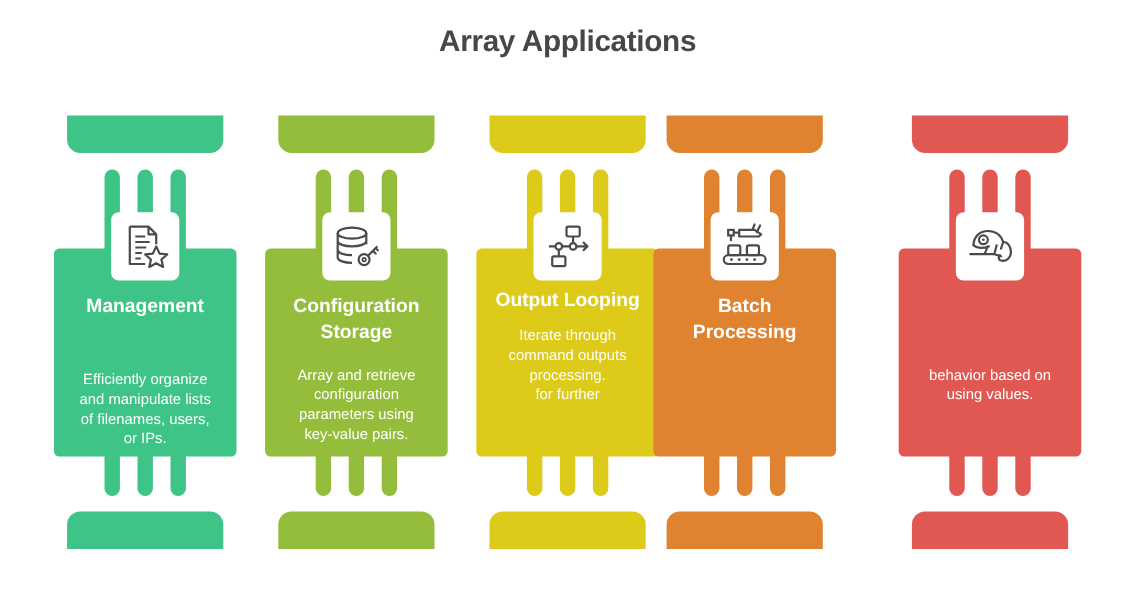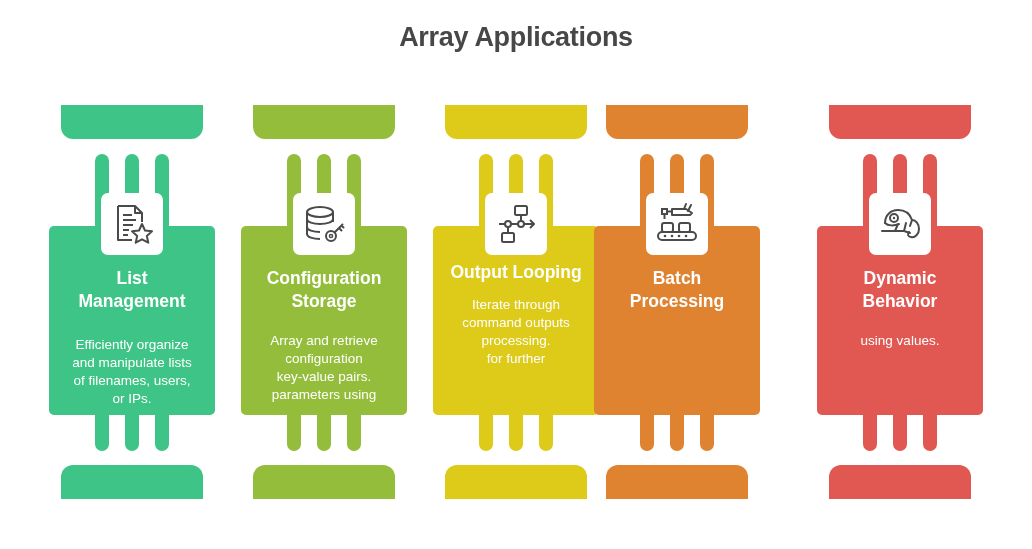--- a/index.html
+++ b/index.html
@@ -42,21 +42,20 @@
       <div class="iconbox">
         <span style="display: flex;">
           <svg viewBox="0 0 46 46">
             <path d="M9 5h17l7 7v9M9 5v34h14M26 5v7h7" fill="none" stroke="#4a4a4a" stroke-width="2" stroke-linejoin="round"></path>
             <path d="M14 14h9M14 19h13M14 24h10M14 29h6M14 34h5" stroke="#4a4a4a" stroke-width="2"></path>
             <path d="M33 23l3 6.5 7 .8-5.2 4.6 1.5 6.8L33 38.3l-6.3 3.4 1.5-6.8L23 30.3l7-.8z" fill="none" stroke="#4a4a4a" stroke-width="2" stroke-linejoin="round"></path>
           </svg>
         </span>
       </div>
       <div class="ctitle" style="top: 267px;">
-        <div>List</div>
         <div>Management</div>
       </div>
       <div class="cdesc" style="top: 336px;">
         <div>Efficiently organize</div>
         <div>and manipulate lists</div>
         <div>of filenames, users,</div>
         <div>or IPs.</div>
       </div>
     </div>
     <div class="col" style="left: 241px;">
@@ -80,22 +79,22 @@
           </svg>
         </span>
       </div>
       <div class="ctitle" style="top: 267px;">
         <div>Configuration</div>
         <div>Storage</div>
       </div>
       <div class="cdesc" style="top: 332px;">
         <div>Array and retrieve</div>
         <div>configuration</div>
+        <div>parameters using</div>
         <div>key-value pairs.</div>
-        <div>parameters using</div>
       </div>
     </div>
     <div class="col" style="left: 433px;">
       <div class="cap top" style="background: rgb(221, 202, 25);"></div>
       <div class="cap bottom" style="background: rgb(221, 202, 25);"></div>
       <div class="bar top" style="left: 46px; background: rgb(221, 202, 25);"></div>
       <div class="bar bottom" style="left: 46px; background: rgb(221, 202, 25);"></div>
       <div class="bar top" style="left: 76px; background: rgb(221, 202, 25);"></div>
       <div class="bar bottom" style="left: 76px; background: rgb(221, 202, 25);"></div>
       <div class="bar top" style="left: 106px; background: rgb(221, 202, 25);"></div>
@@ -169,21 +168,18 @@
       <div class="iconbox">
         <span style="display: flex;">
           <svg viewBox="0 0 46 46">
             <path d="M8 22c0-8 6-13 13-13s12 4 14 10c4 0 7 4 7 9s-4 9-8 8c-3 0-4-3-2-5" fill="none" stroke="#4a4a4a" stroke-width="2" stroke-linecap="round"></path>
             <circle cx="17" cy="17" r="4" fill="none" stroke="#4a4a4a" stroke-width="2"></circle>
             <circle cx="17" cy="17" r="1.2" fill="#4a4a4a"></circle>
             <path d="M8 22c3 3 9 3 14 1M5 30h22M21 23l-3 7M29 22l-2 8 6 2M35 19l-2 6" fill="none" stroke="#4a4a4a" stroke-width="2" stroke-linecap="round" stroke-linejoin="round"></path>
           </svg>
         </span>
       </div>
-      <div class="ctitle" style="top: 267px;">
-        <div>Dynamic</div>
-        <div>Behavior</div>
-      </div>
       <div class="cdesc" style="top: 332px;">
+        <div>behavior based on</div>
         <div>using values.</div>
       </div>
     </div>
   </div>
 
 </body></html>

